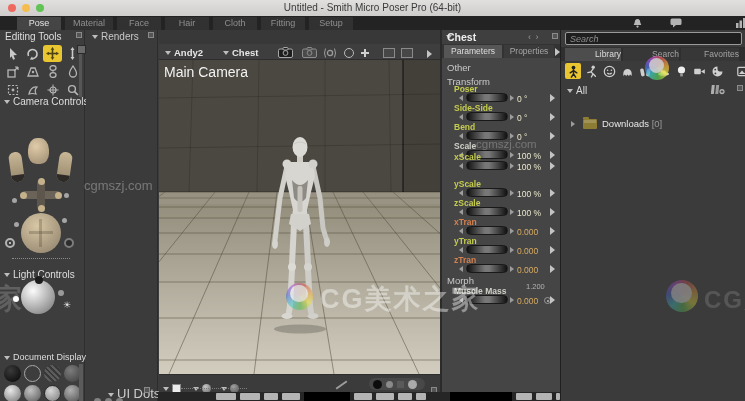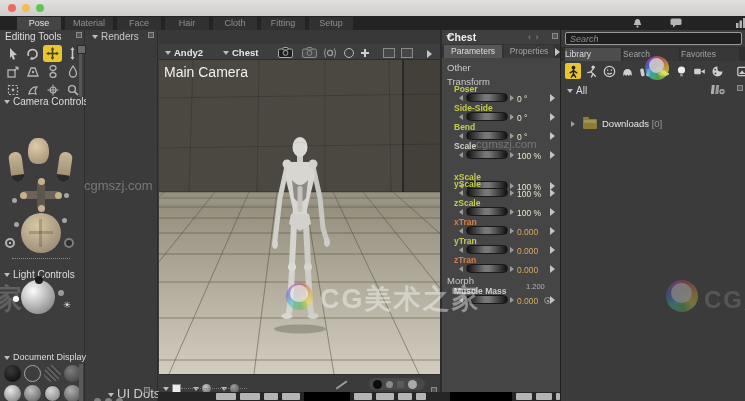--- a/index.html
+++ b/index.html
@@ -145,21 +145,21 @@
   .limit{position:absolute;left:84px;top:-4px;font-size:7.5px;color:#b2b2b2;}
   .mdialic{position:absolute;left:102px;top:11px;width:7px;height:7px;border-radius:50%;border:1px solid #999;}
   .mdialic::after{content:"";position:absolute;left:1.5px;top:1.5px;width:2px;height:2px;border-radius:50%;background:#bbb;}
 
   
   .libcol{left:560px;width:185px;background:#3b3b3b;border-left:1px solid #202020;}
   .search{position:absolute;left:4px;top:2px;width:177px;height:13px;background:#1f1f1f;border:1px solid #9a9a9a;
           border-radius:2px;color:#cfcfcf;font-style:italic;font-size:9px;padding:0 4px;font-family:"Liberation Sans",sans-serif;}
   .search::placeholder{color:#8f8f8f;font-style:italic;}
   .ltabs{position:absolute;left:0;top:17px;width:185px;height:14px;background:#2f2f2f;}
-  .ltab{position:absolute;top:1px;height:13px;font-size:8.5px;line-height:13px;text-align:left;}
+  .ltab{position:absolute;top:1px;height:13px;font-size:8.5px;line-height:13px;text-align:right;}
   .ltab.t0{left:4px;width:56px;background:#4d4d4d;color:#dedede;}
   .ltab.t1{left:62px;width:56px;background:#373737;color:#a3a3a3;}
   .ltab.t2{left:120px;width:58px;background:#373737;color:#a3a3a3;}
   .catrow{position:absolute;left:2px;top:33px;width:183px;height:18px;}
   .cat{position:absolute;top:0;width:16px;height:16px;display:flex;align-items:center;justify-content:center;}
   .cat.active{background:#e9c530;border-radius:2px;}
   .allrow{position:absolute;left:6px;top:55px;font-size:10px;color:#dcdcdc;}
   .libsm{position:absolute;top:53px;}
   .treerow{position:absolute;left:0;width:185px;height:16px;font-size:9.5px;color:#e6e6e6;}
   .treerow .tri-r{left:10px;top:4px;}
@@ -182,20 +182,21 @@
 </style>
 </head>
 <body>
 
 <div id="app">
 
   <div class="titlebar">
     <div class="tl r"></div>
     <div class="tl y"></div>
     <div class="tl g"></div>
+    <div class="wtitle">Untitled - Smith Micro Poser Pro  (64-bit)</div>
   </div>
 
   <div class="tabbar">
     <div class="rtab active">Pose</div>
     <div class="rtab">Material</div>
     <div class="rtab">Face</div>
     <div class="rtab">Hair</div>
     <div class="rtab">Cloth</div>
     <div class="rtab">Fitting</div>
     <div class="rtab">Setup</div>
@@ -529,21 +530,21 @@
       <span class="tri-e"></span>
     </div>
     <div class="dial" style="top:111px;">
       <span class="dlabel lg">Scale</span>
       <span class="tri-l"></span>
         <span class="caps"></span>
         <span class="tri-r"></span>
       <span class="dval vc">100 %</span>
       <span class="tri-e"></span>
     </div>
-    <div class="dial" style="top:142px;padding-left:20px;">
+    <div class="dial" style="top:122px;padding-left:20px;">
       <span class="dlabel ly">xScale</span>
       <span class="tri-l"></span>
         <span class="caps"></span>
         <span class="tri-r"></span>
       <span class="dval vc">100 %</span>
       <span class="tri-e"></span>
     </div>
     <div class="dial" style="top:149px;">
       <span class="dlabel ly">yScale</span>
       <span class="tri-l"></span>

